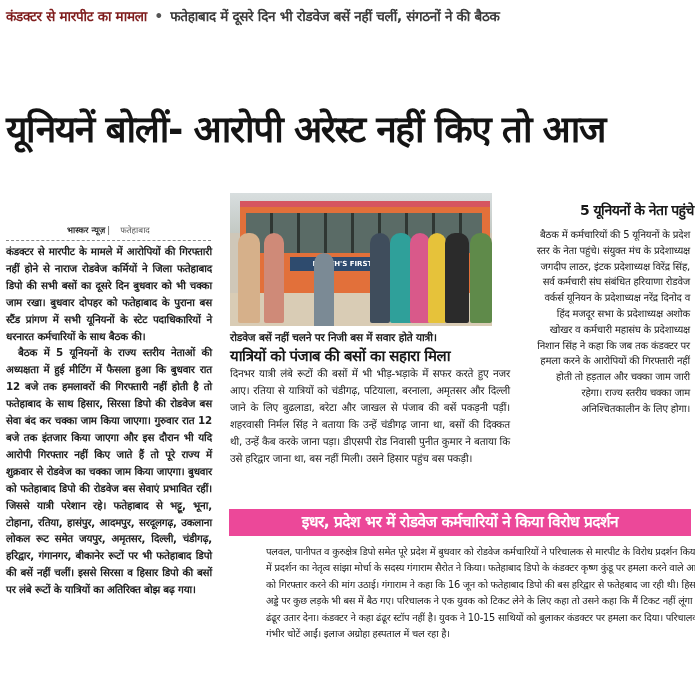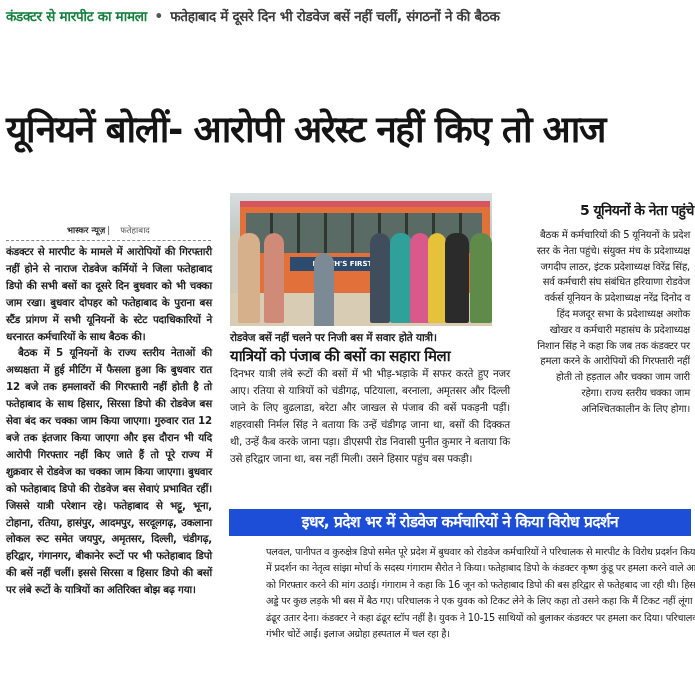--- a/index.html
+++ b/index.html
@@ -1,20 +1,20 @@
 <!DOCTYPE html>
 <html><head>
 <meta charset="utf-8">
 <style>
   * { box-sizing: border-box; margin: 0; padding: 0; }
   html, body { width: 695px; height: 682px; background: #ffffff; overflow: hidden; }
   body { font-family: "DejaVu Sans", sans-serif; color: #1c1c1c; position: relative; }
 
   .kicker { position: absolute; left: 6px; top: 7px; width: 685px; font-size: 13.5px; font-weight: bold; white-space: nowrap; letter-spacing: -0.3px; line-height: 18px; }
-  .kicker .red { color: #15803d; }
+  .kicker .red { color: #7f1d1d; }
   .kicker .dot { color: #555; margin: 0 3px; }
   .kicker .grey { color: #3a3a3a; }
 
   .headline { position: absolute; left: 6px; top: 62px; width: 688px; font-size: 37px; font-weight: bold; line-height: 50px; letter-spacing: -1.4px; color: #141414; }
   .headline div { white-space: nowrap; margin-top: 43px; }
 
   .byline { position: absolute; left: 6px; top: 224px; width: 205px; text-align: center; font-size: 8.5px; font-weight: bold; color: #333; padding-bottom: 5px; border-bottom: 1px dashed #888; }
   .byline .sep { color: #444; margin: 0 2px; font-weight: normal; }
   .byline .place { font-weight: normal; color: #555; margin-left: 8px; }
 
@@ -33,21 +33,21 @@
   .photo .crowd { position: absolute; top: 40px; height: 90px; border-radius: 10px 10px 2px 2px; }
   .photo-caption { position: absolute; left: 230px; top: 330px; width: 280px; font-size: 10.5px; font-weight: bold; color: #222; letter-spacing: -0.2px; }
 
   .subhead { position: absolute; font-size: 15px; font-weight: bold; color: #181818; letter-spacing: -0.6px; white-space: nowrap; }
   .subhead-punjab { left: 230px; top: 345px; }
   .col-mid { left: 230px; top: 365px; width: 280px; }
 
   .subhead-leaders { left: 580px; top: 200px; font-size: 14px; }
   .col-right { left: 536px; top: 227px; width: 154px; font-size: 10px; line-height: 15.8px; text-align: right; }
 
-  .banner-strip { position: absolute; left: 229px; top: 509px; width: 462px; height: 27px; background: #1d4ed8; color: #ffffff; font-size: 15.5px; font-weight: bold; line-height: 27px; text-align: center; letter-spacing: -0.5px; white-space: nowrap; }
+  .banner-strip { position: absolute; left: 229px; top: 509px; width: 462px; height: 27px; background: #ec4899; color: #ffffff; font-size: 15.5px; font-weight: bold; line-height: 27px; text-align: center; letter-spacing: -0.5px; white-space: nowrap; }
 
   .col-bottom { left: 230px; top: 544px; width: 462px; font-size: 9.8px; line-height: 16.4px; text-align: left; letter-spacing: -0.25px; margin-left: 36px; }
 </style>
 </head>
 <body>
 
 <div class="kicker">
   <span class="red">कंडक्टर से मारपीट का मामला</span>
   <span class="dot">•</span>
   <span class="grey">फतेहाबाद में दूसरे दिन भी रोडवेज बसें नहीं चलीं, संगठनों ने की बैठक</span>

